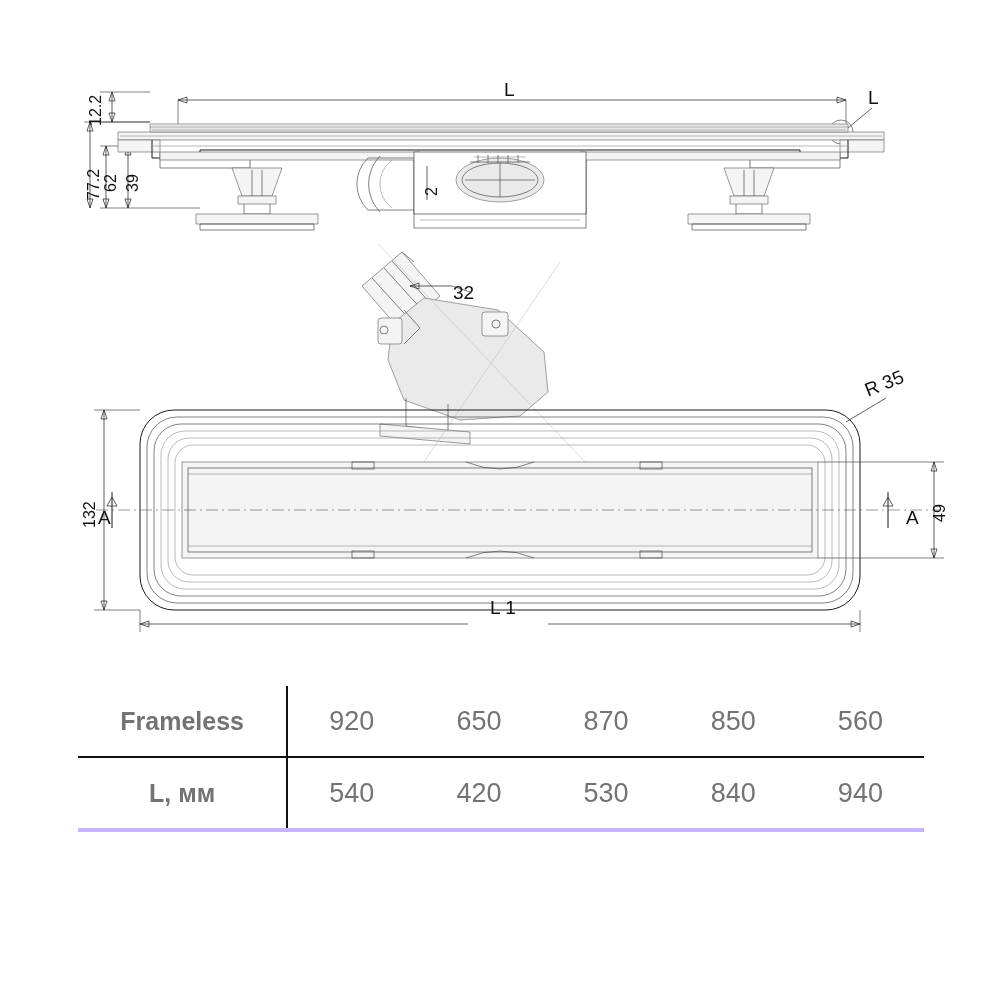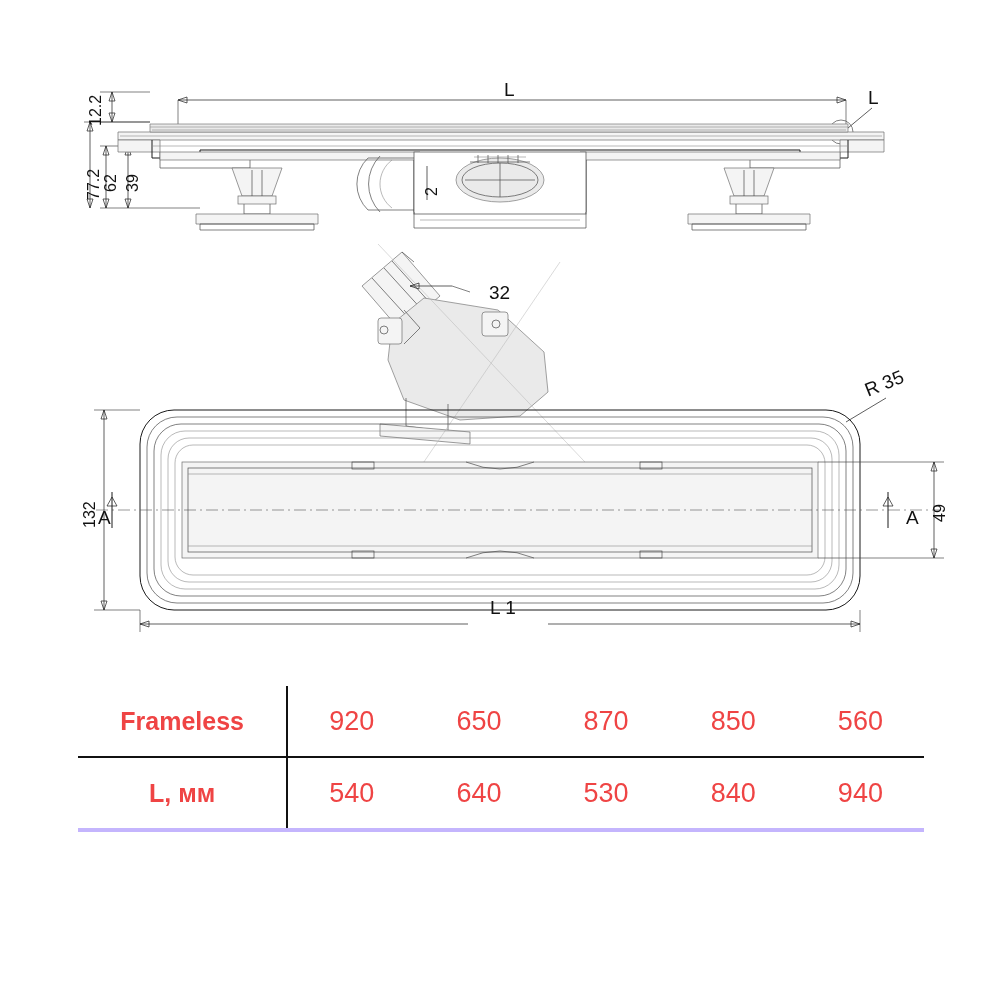--- a/index.html
+++ b/index.html
@@ -54,21 +54,21 @@
     left: 78px;
     top: 686px;
     width: 846px;
     border-collapse: collapse;
   }
   .spec-table td {
     padding: 0;
     height: 70px;
     text-align: center;
     font-size: 27px;
-    color: #ef4444;
+    color: #737373;
     font-family: "Liberation Sans", sans-serif;
   }
   .spec-table td.rowhead {
     width: 208px;
     font-weight: bold;
     font-size: 25px;
     text-align: center;
     border-right: 2px solid #111;
   }
   .spec-table tr.r1 td { border-bottom: 2px solid #111; }
@@ -253,21 +253,21 @@
 
   <div class="label" style="left:504px; top:80px;">L</div>
   <div class="label" style="left:868px; top:88px;">L</div>
 
   <div class="label small rot90" style="left:88px; top:126px;">12.2</div>
   <div class="label small rot90" style="left:125px; top:192px;">39</div>
   <div class="label small rot90" style="left:103px; top:192px;">62</div>
   <div class="label small rot90" style="left:86px; top:200px;">77.2</div>
   <div class="label small rot90" style="left:424px; top:196px;">2</div>
 
-  <div class="label" style="left:489px; top:283px;">32</div>
+  <div class="label" style="left:453px; top:283px;">32</div>
 
   <div class="label" style="left:862px; top:382px; transform:rotate(-22deg); transform-origin:left top;">R 35</div>
 
   <div class="label small rot90" style="left:82px; top:528px;">132</div>
   <div class="label small rot90" style="left:932px; top:522px;">49</div>
 
   <div class="label" style="left:98px; top:508px;">A</div>
   <div class="label" style="left:906px; top:508px;">A</div>
 
   <div class="label" style="left:490px; top:598px;">L 1</div>
@@ -278,21 +278,21 @@
       <td class="rowhead">Frameless</td>
       <td class="val">920</td>
       <td class="val">650</td>
       <td class="val">870</td>
       <td class="val">850</td>
       <td class="val">560</td>
     </tr>
     <tr class="r2">
       <td class="rowhead">L, мм</td>
       <td class="val">540</td>
-      <td class="val">640</td>
+      <td class="val">420</td>
       <td class="val">530</td>
       <td class="val">840</td>
       <td class="val">940</td>
     </tr>
   </tbody>
     </table>
 
 </div>
 
 </body></html>

